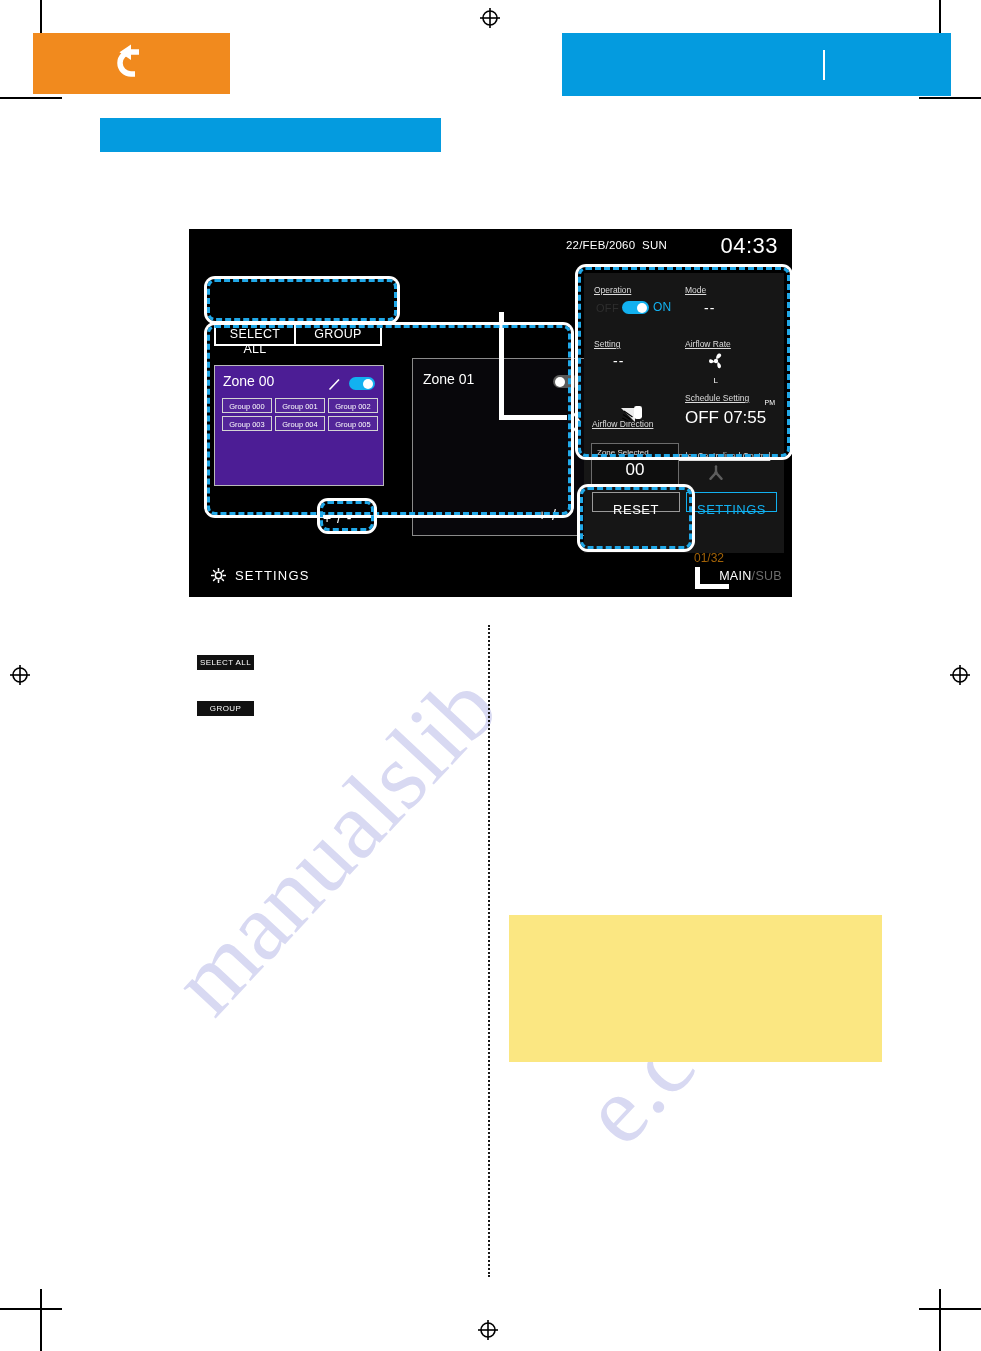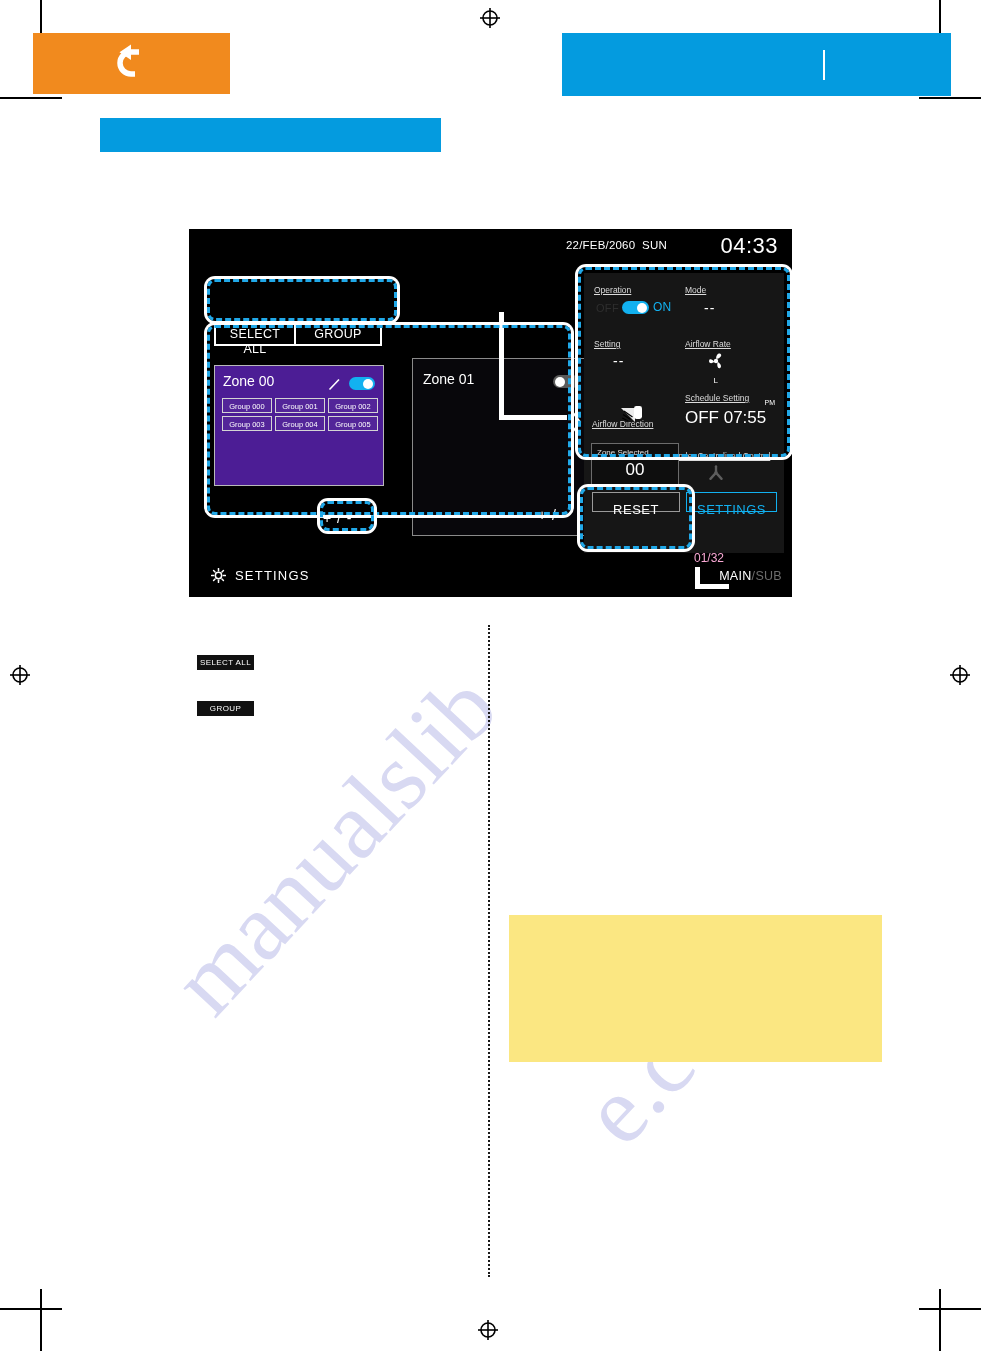--- a/index.html
+++ b/index.html
@@ -215,21 +215,21 @@
     font-size: 14px;
     letter-spacing: 1px;
   }
   #pm-0 { left: 108px; top: 144px; }
   #pm-1 { left: 125px; top: 148px; }
 
   #page-indicator {
     position: absolute;
     left: 505px; top: 322px;
     font-size: 12px;
-    color: #f9a8d4;
+    color: #a16207;
   }
 
   #settings-row {
     position: absolute;
     left: 22px; top: 339px;
     display: flex;
     align-items: center;
   }
   #settings-label {
     font-size: 13px;

